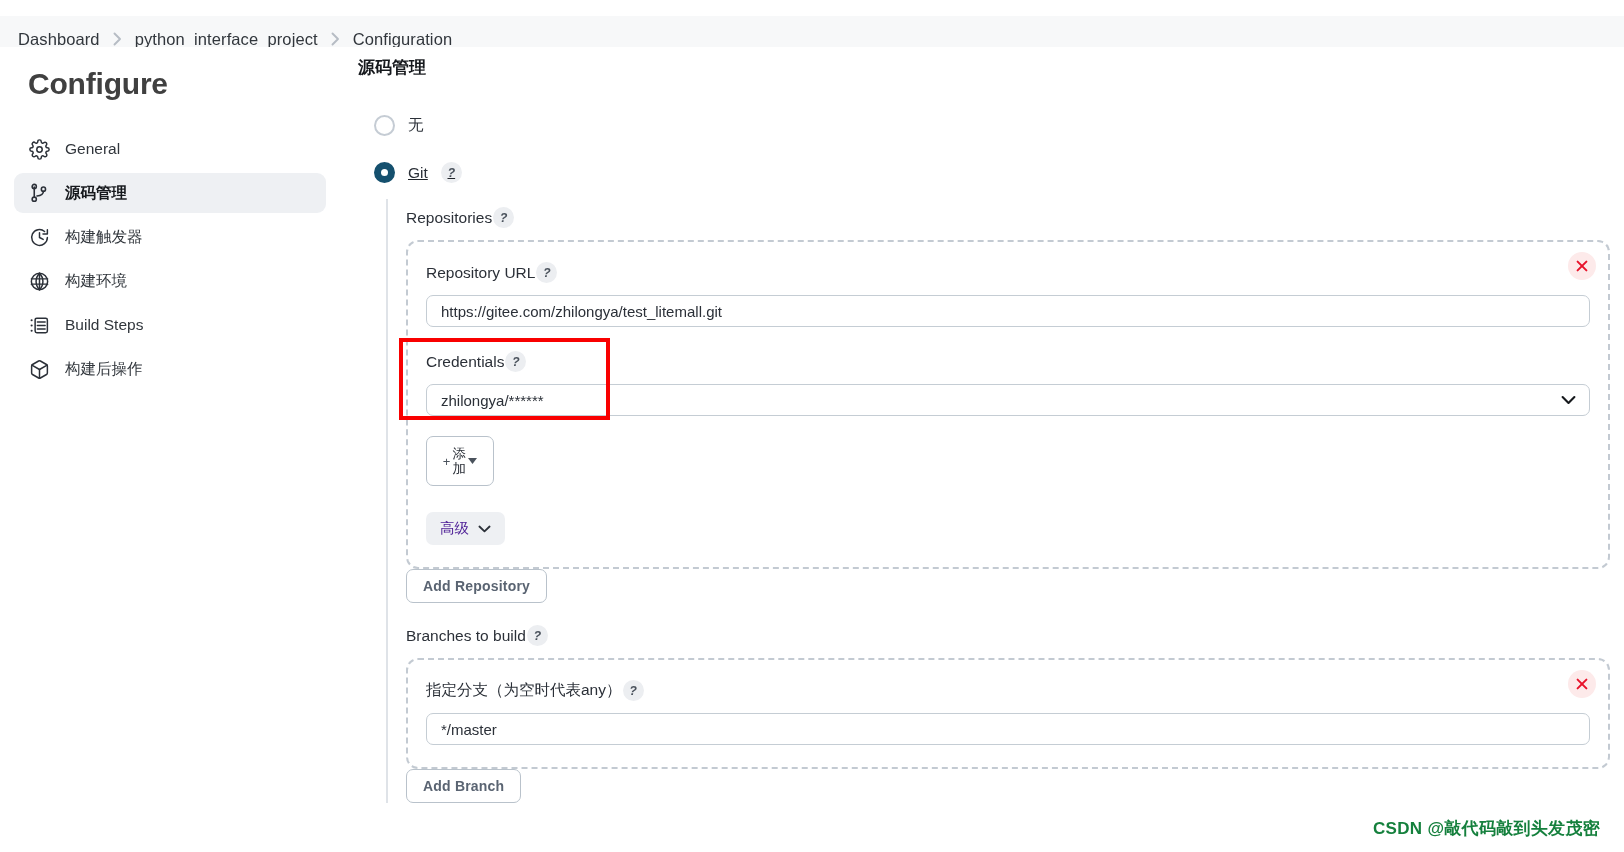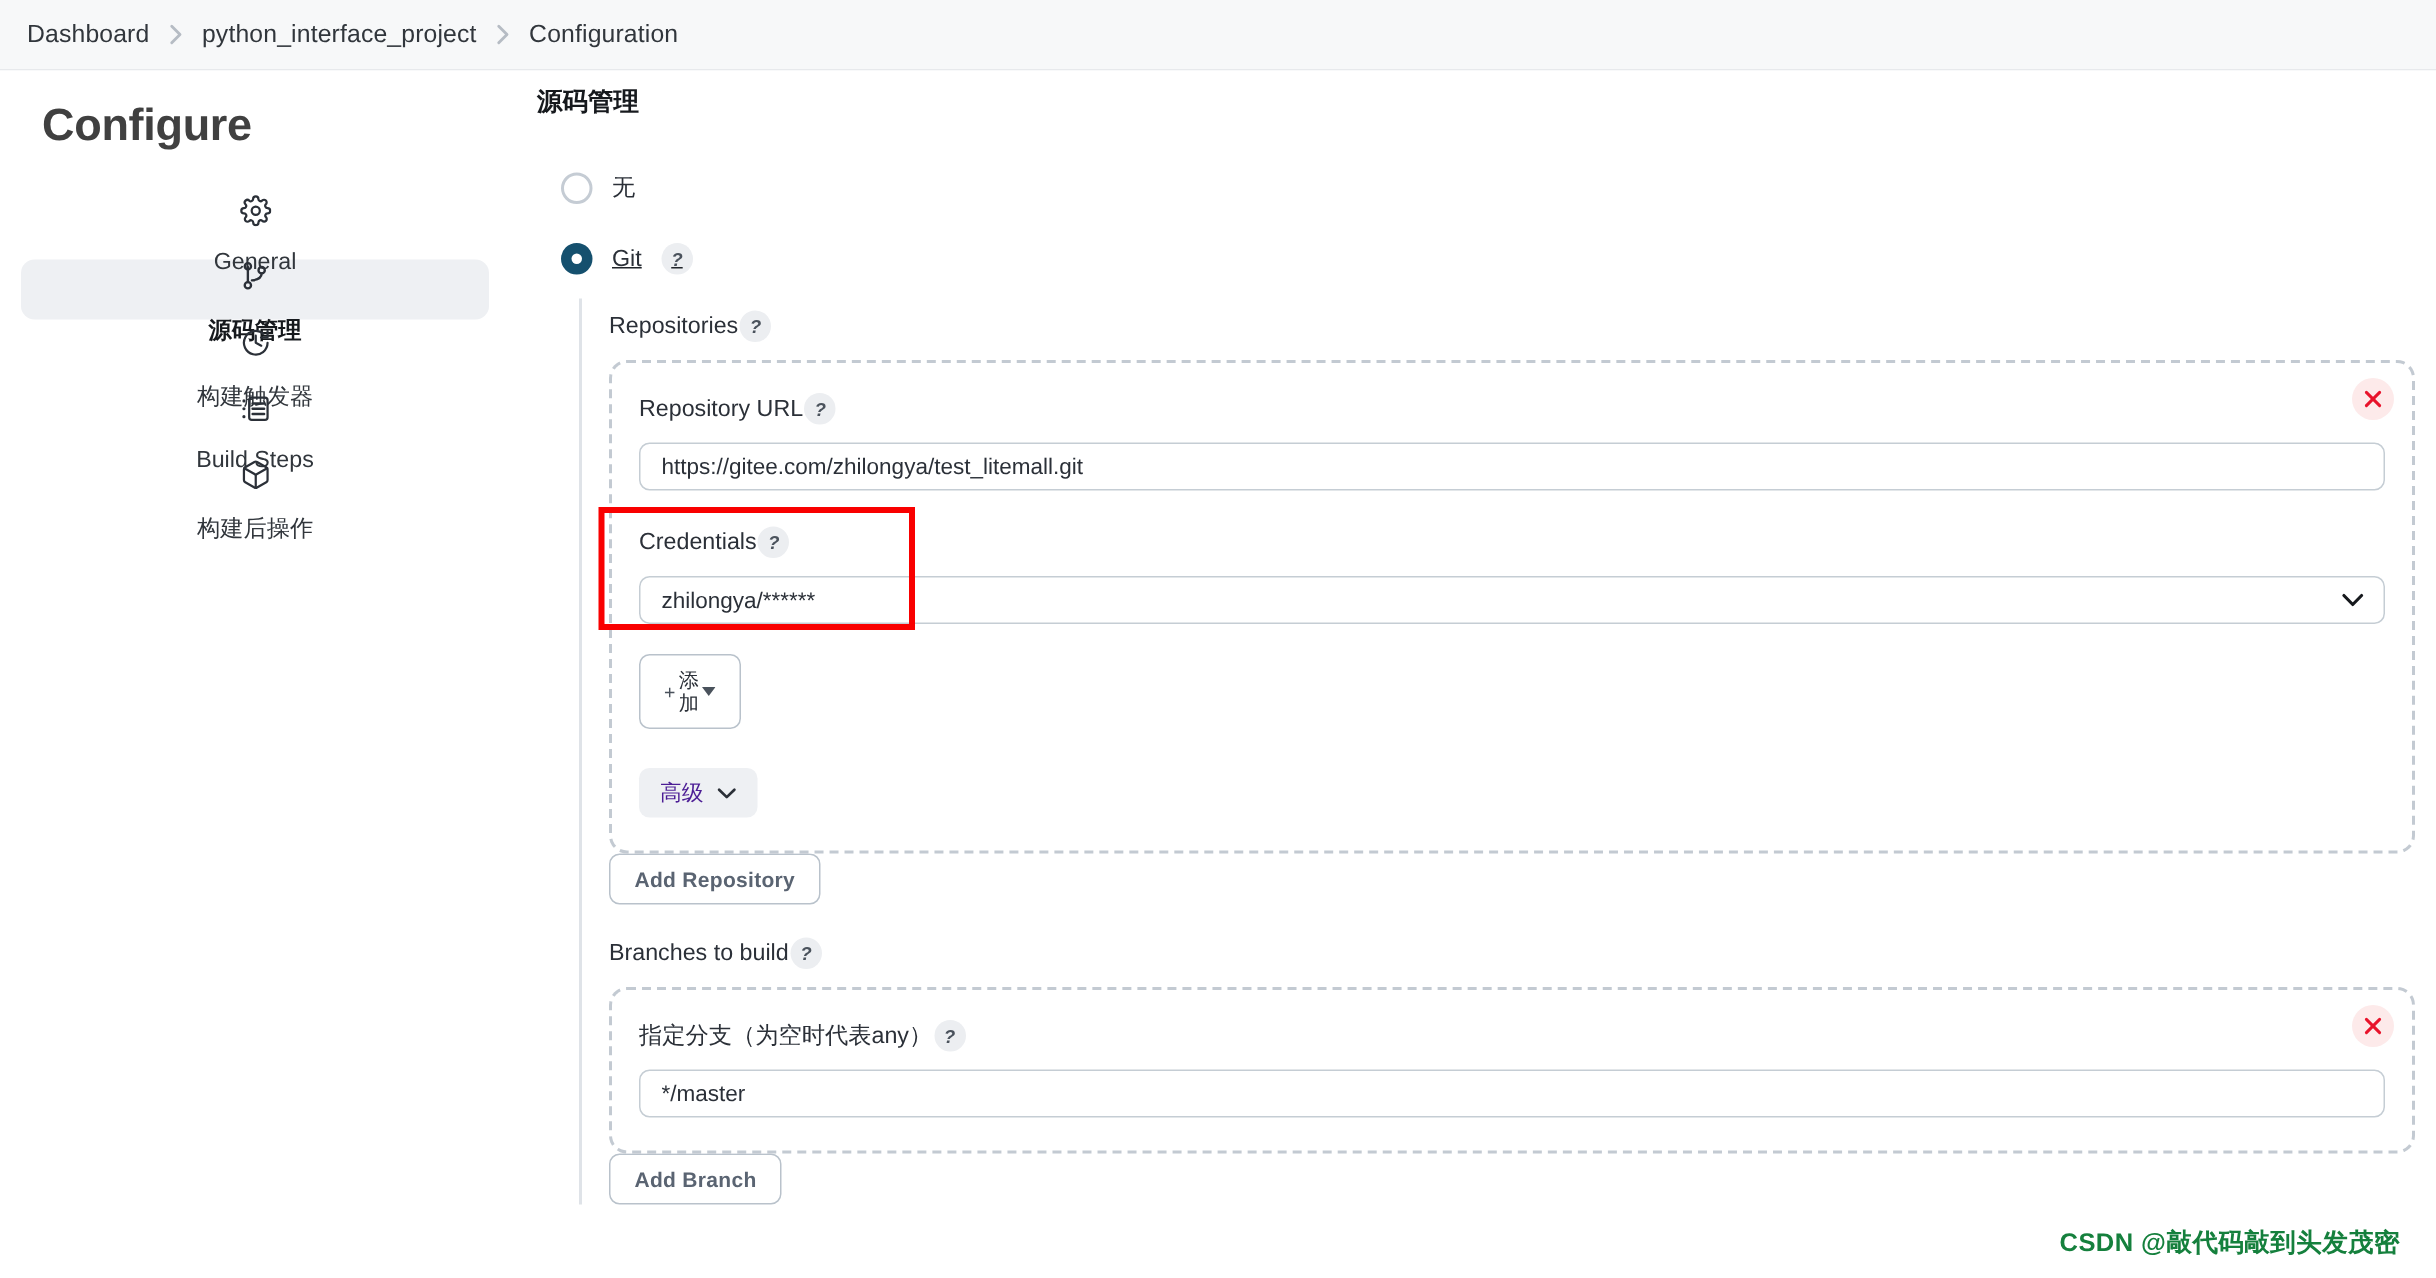--- a/index.html
+++ b/index.html
@@ -8,21 +8,21 @@
     width: 1624px; height: 852px;
     overflow: hidden;
     background: #ffffff;
     font-family: "Liberation Sans", "DejaVu Sans", sans-serif;
     color: #1f2329;
   }
   #app { position: relative; width: 1624px; height: 852px; background:#fff; }
 
   
   .breadcrumb-bar {
-    position: absolute; left: 0; top: 0; width: 1624px; height: 47px;
+    position: absolute; left: 0; top: 16px; width: 1624px; height: 47px;
     background: #f7f8f9;
     border-bottom: 1px solid #e7e9ec;
     display: flex; align-items: center;
     padding-left: 18px;
   }
   .crumb {
     font-size: 16.5px; color: #31363c; letter-spacing: .1px;
     white-space: nowrap;
   }
   .crumb-sep {
@@ -38,21 +38,21 @@
     padding-top: 20px;
   }
   .side-title {
     font-size: 30px; font-weight: 700; color: #404040;
     padding-left: 28px; margin: 0 0 28px 0; letter-spacing: -.2px;
   }
   .side-list { list-style: none; margin: 0; padding: 0 14px; }
   .side-item {
     display: flex; align-items: center; gap: 15px;
     height: 40px; padding: 0 14px; margin-bottom: 4px;
-    border-radius: 9px; cursor: pointer; flex-direction: column;
+    border-radius: 9px; cursor: pointer;
   }
   .side-item .lbl { font-size: 15.5px; color: #31363c; white-space: nowrap; }
   .side-item.active { background: #eef0f3; }
   .side-item.active .lbl { font-weight: 700; color: #16191d; }
   .side-icon {
     width: 22px; height: 22px; flex: 0 0 22px;
     display: flex; align-items: center; justify-content: center;
     color: #2b3038;
   }
   .side-icon svg { display: block; }
@@ -241,20 +241,32 @@
         <span class="side-icon">
           <svg width="21" height="21" viewBox="0 0 24 24" fill="none" stroke="currentColor" stroke-width="1.7" stroke-linecap="round" stroke-linejoin="round">
             <path d="M21 12a9 9 0 1 1-3.2-6.9"></path>
             <polyline points="21,3 21,8 16,8"></polyline>
             <polyline points="12,6.6 12,12 16.2,14.2"></polyline>
           </svg>
         </span>
         <span class="lbl">构建触发器</span>
       </li>
 
+      <li class="side-item">
+        <span class="side-icon">
+          <svg width="21" height="21" viewBox="0 0 24 24" fill="none" stroke="currentColor" stroke-width="1.7" stroke-linecap="round" stroke-linejoin="round">
+            <circle cx="12" cy="12" r="9.3"></circle>
+            <line x1="2.7" y1="9" x2="21.3" y2="9"></line>
+            <line x1="2.7" y1="15" x2="21.3" y2="15"></line>
+            <line x1="12" y1="2.7" x2="12" y2="21.3"></line>
+            <path d="M12 2.7c2.6 2.6 3.9 6 3.9 9.3S14.6 18.7 12 21.3c-2.6-2.6-3.9-6-3.9-9.3S9.4 5.3 12 2.7z"></path>
+          </svg>
+        </span>
+        <span class="lbl">构建环境</span>
+      </li>
 
       <li class="side-item">
         <span class="side-icon">
           <svg width="21" height="21" viewBox="0 0 24 24" fill="none" stroke="currentColor" stroke-width="1.8" stroke-linecap="round">
             <circle cx="3" cy="6" r="1.2" fill="currentColor" stroke="none"></circle>
             <circle cx="3" cy="12" r="1.2" fill="currentColor" stroke="none"></circle>
             <circle cx="3" cy="18" r="1.2" fill="currentColor" stroke="none"></circle>
             <rect x="7" y="3.6" width="14" height="16.8" rx="2" stroke-width="1.7"></rect>
             <line x1="9.6" y1="8" x2="18.4" y2="8"></line>
             <line x1="9.6" y1="12" x2="18.4" y2="12"></line>

